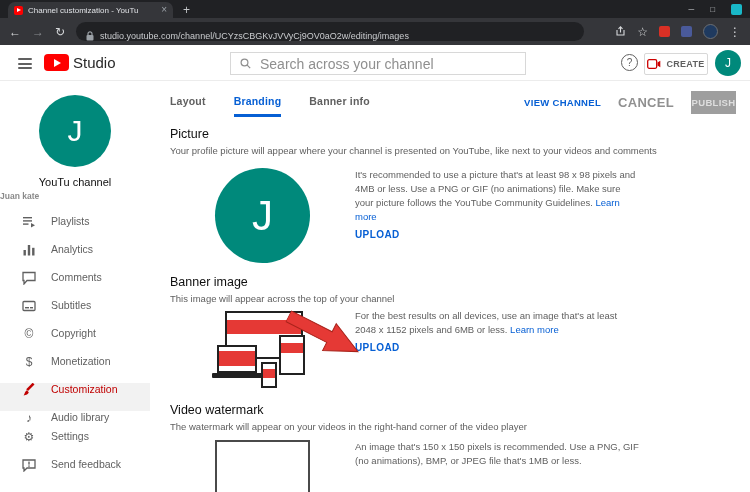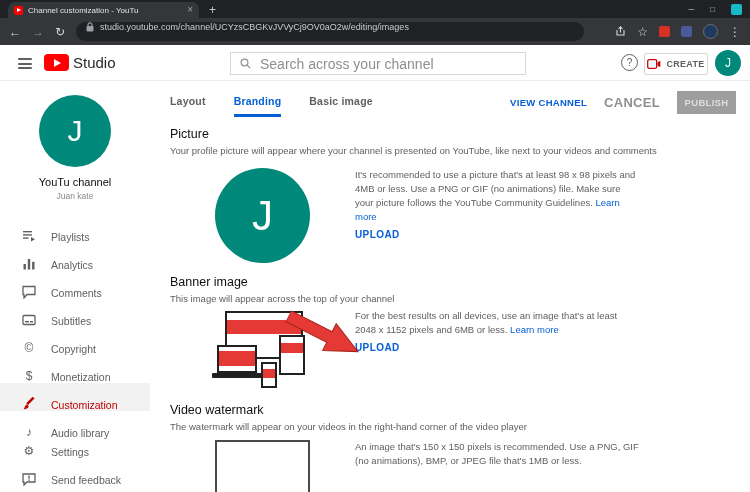--- a/index.html
+++ b/index.html
@@ -2,37 +2,37 @@
 <html><head>
 <meta charset="utf-8">
 <style>
   * { margin:0; padding:0; box-sizing:border-box; }
   html,body { width:750px; height:492px; overflow:hidden; background:#fff;
     font-family:"Liberation Sans","DejaVu Sans",sans-serif; position:relative; }
 
   
   .tabstrip { position:absolute; top:0; left:0; width:750px; height:18px; background:#202124;
     display:flex; align-items:flex-end; }
-  .btab { margin-left:8px; width:191px; height:16px; background:#35363a; border-radius:7px 7px 0 0;
+  .btab { margin-left:8px; width:165px; height:16px; background:#35363a; border-radius:7px 7px 0 0;
     display:flex; align-items:center; padding:0 6px; gap:5px; }
   .favicon { width:9px; height:9px; background:#f00; border-radius:2px; position:relative; flex:none; }
   .favicon:after { content:""; position:absolute; left:3px; top:2px;
     border-left:4px solid #fff; border-top:2.5px solid transparent; border-bottom:2.5px solid transparent; }
   .btab-title { color:#dfe1e5; font-size:8px; white-space:nowrap; overflow:hidden; flex:1; }
   .btab-close { color:#9aa0a6; font-size:10px; line-height:1; }
   .newtab { color:#c3c6c9; font-size:12px; margin:0 0 1px 10px; }
   .win-controls { position:absolute; right:8px; top:4px; display:flex; gap:16px; align-items:center; }
   .win-controls .wc { color:#c3c6c9; font-size:8px; line-height:1; }
   .win-teal { width:11px; height:11px; background:#19b8c8; border-radius:2px; }
 
   .toolbar { position:absolute; top:18px; left:0; width:750px; height:27px; background:#35363a;
     display:flex; align-items:center; padding:0 9px; gap:11px; }
   .nav-glyph { color:#d6d8da; font-size:12px; line-height:1; }
   .nav-glyph.dim { color:#8a8d91; }
-  .urlbar { height:19px; background:#202124; border-radius:10px; display:flex; align-items:flex-start;
+  .urlbar { height:19px; background:#202124; border-radius:10px; display:flex; align-items:flex-end;
     padding:0 10px; gap:6px; width:508px; }
   .url-text { color:#c9cbce; font-size:9px; white-space:nowrap; overflow:hidden; }
   .tb-right { display:flex; align-items:center; gap:11px; margin-left:auto; }
   .ext-red { width:11px; height:11px; background:#d93025; border-radius:2px; }
   .ext-dark { width:11px; height:11px; background:#4a5a9a; border-radius:2px; }
   .tb-avatar { width:15px; height:15px; border-radius:50%; background:#1f3a5f; border:1px solid #6b6e72; }
 
   
   .app-header { position:absolute; top:45px; left:0; width:750px; height:36px; background:#fff;
     border-bottom:1px solid #ececec; }
@@ -54,42 +54,42 @@
     border-radius:2px; display:flex; align-items:center; justify-content:center; gap:5px; background:#fff; }
   .create-label { font-size:9px; font-weight:bold; color:#606060; letter-spacing:.3px; }
   .hdr-avatar { position:absolute; right:9px; top:5px; width:26px; height:26px; border-radius:50%;
     background:#00897b; color:#fff; font-size:12px; display:flex; align-items:center; justify-content:center; }
 
   
   .sidebar { position:absolute; left:0; top:81px; width:150px; bottom:0; background:#fff; }
   .channel-avatar { width:72px; height:72px; border-radius:50%; background:#00897b; color:#fff;
     font-size:30px; display:flex; align-items:center; justify-content:center; margin:14px auto 0; }
   .channel-name { text-align:center; font-size:11px; color:#0f0f0f; margin-top:9px; }
-  .owner-name { text-align:center; font-size:8.5px; color:#8a8a8a; margin-top:3px; }
+  .owner-name { text-align:left; font-size:8.5px; color:#8a8a8a; margin-top:3px;font-weight:bold; }
   .side-nav { margin-top:14px; }
-  .nav-item { height:28px; display:flex; align-items:flex-end; padding-left:22px; gap:15px;
+  .nav-item { height:28px; display:flex; align-items:flex-start; padding-left:22px; gap:15px;
     font-size:10.5px; color:#606060; cursor:pointer; }
   .nav-item .g { width:14px; text-align:center; font-size:12px; color:#606060; flex:none; }
   .nav-item svg { flex:none; }
   .nav-item.active { background:#f2f2f2; color:#c00000; }
   .nav-item.active .g { color:#c00000; }
   .side-footer { position:absolute; left:0; right:0; bottom:6px; }
 
   
   .main { position:absolute; left:150px; top:81px; right:0; bottom:0; background:#fff;
     overflow:hidden; padding-left:20px; }
   .tabs-row { position:relative; height:36px; }
   .tabs-inner { position:absolute; left:0; bottom:0; display:flex; gap:28px; }
   .tab-item { font-size:10.5px; font-weight:bold; color:#606060; padding-bottom:7px;
     border-bottom:3px solid transparent; cursor:pointer; letter-spacing:.2px; }
   .tab-item.active { color:#065fd4; border-bottom-color:#065fd4; }
   .actions { position:absolute; right:14px; top:10px; display:flex; align-items:center; gap:17px; }
   .view-channel { font-size:9.5px; font-weight:bold; color:#065fd4; letter-spacing:.3px; cursor:pointer; }
   .cancel-btn { font-size:13px; font-weight:bold; color:#909090; letter-spacing:.3px; cursor:pointer; }
-  .publish-btn { width:59px; height:23px; background:#9e9e9e; color:#dedede; font-size:9.5px;
+  .publish-btn { width:45px; height:23px; background:#9e9e9e; color:#dedede; font-size:9.5px;
     font-weight:bold; display:flex; align-items:center; justify-content:center; letter-spacing:.3px; }
 
   .section-title { font-size:12.5px; color:#0f0f0f; margin-top:10px; font-weight:400; }
   .section-title.b { margin-top:12px; }
   .section-title.w { margin-top:6px; }
   .section-desc { font-size:9.5px; color:#606060; margin-top:4px; }
   .media-row { display:flex; margin-left:45px; }
   .row-pic { margin-top:12px; }
   .row-ban { margin-top:5px; }
   .row-wm { margin-top:8px; }
@@ -263,21 +263,21 @@
     </div>
   </div>
 </div>
 
 <div class="main">
 
   <div class="tabs-row">
     <div class="tabs-inner">
       <div class="tab-item">Layout</div>
       <div class="tab-item active">Branding</div>
-      <div class="tab-item">Basic image</div>
+      <div class="tab-item">Banner info</div>
     </div>
     <div class="actions">
       <span class="view-channel">VIEW CHANNEL</span>
       <span class="cancel-btn">CANCEL</span>
       <span class="publish-btn">PUBLISH</span>
     </div>
   </div>
 
   <div class="section-title">Picture</div>
   <div class="section-desc">Your profile picture will appear where your channel is presented on YouTube, like next to your videos and comments</div>

